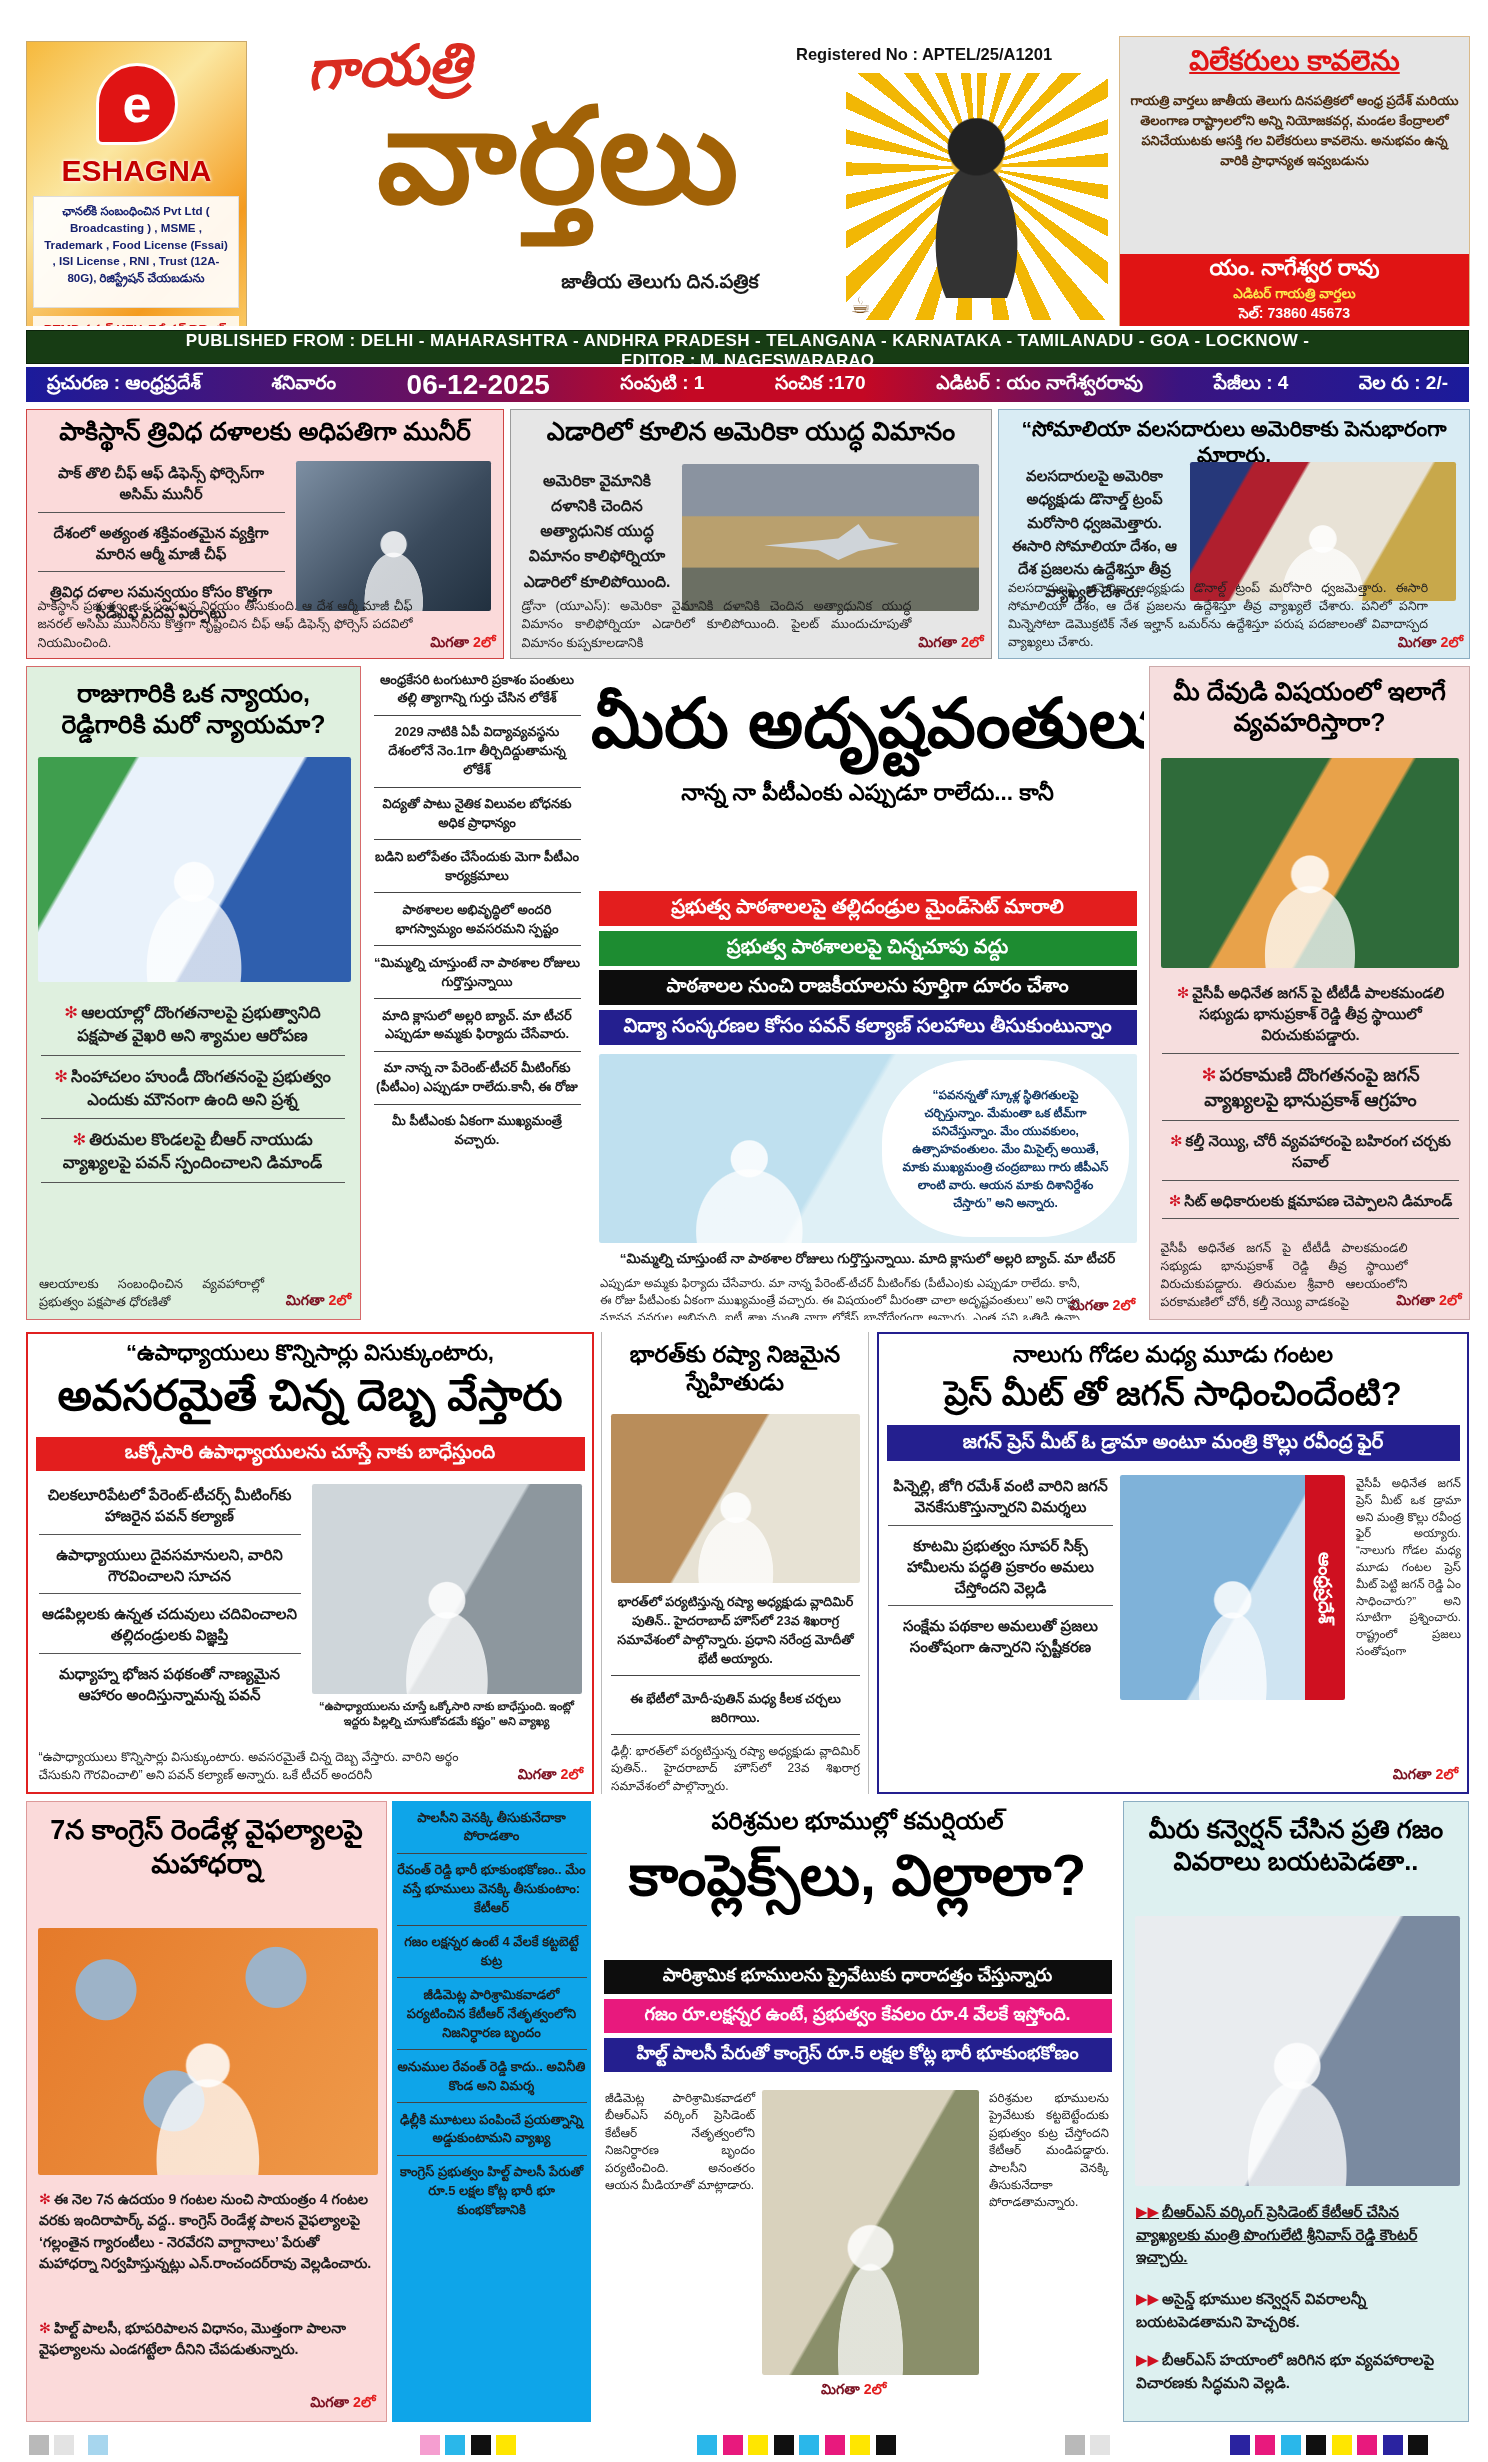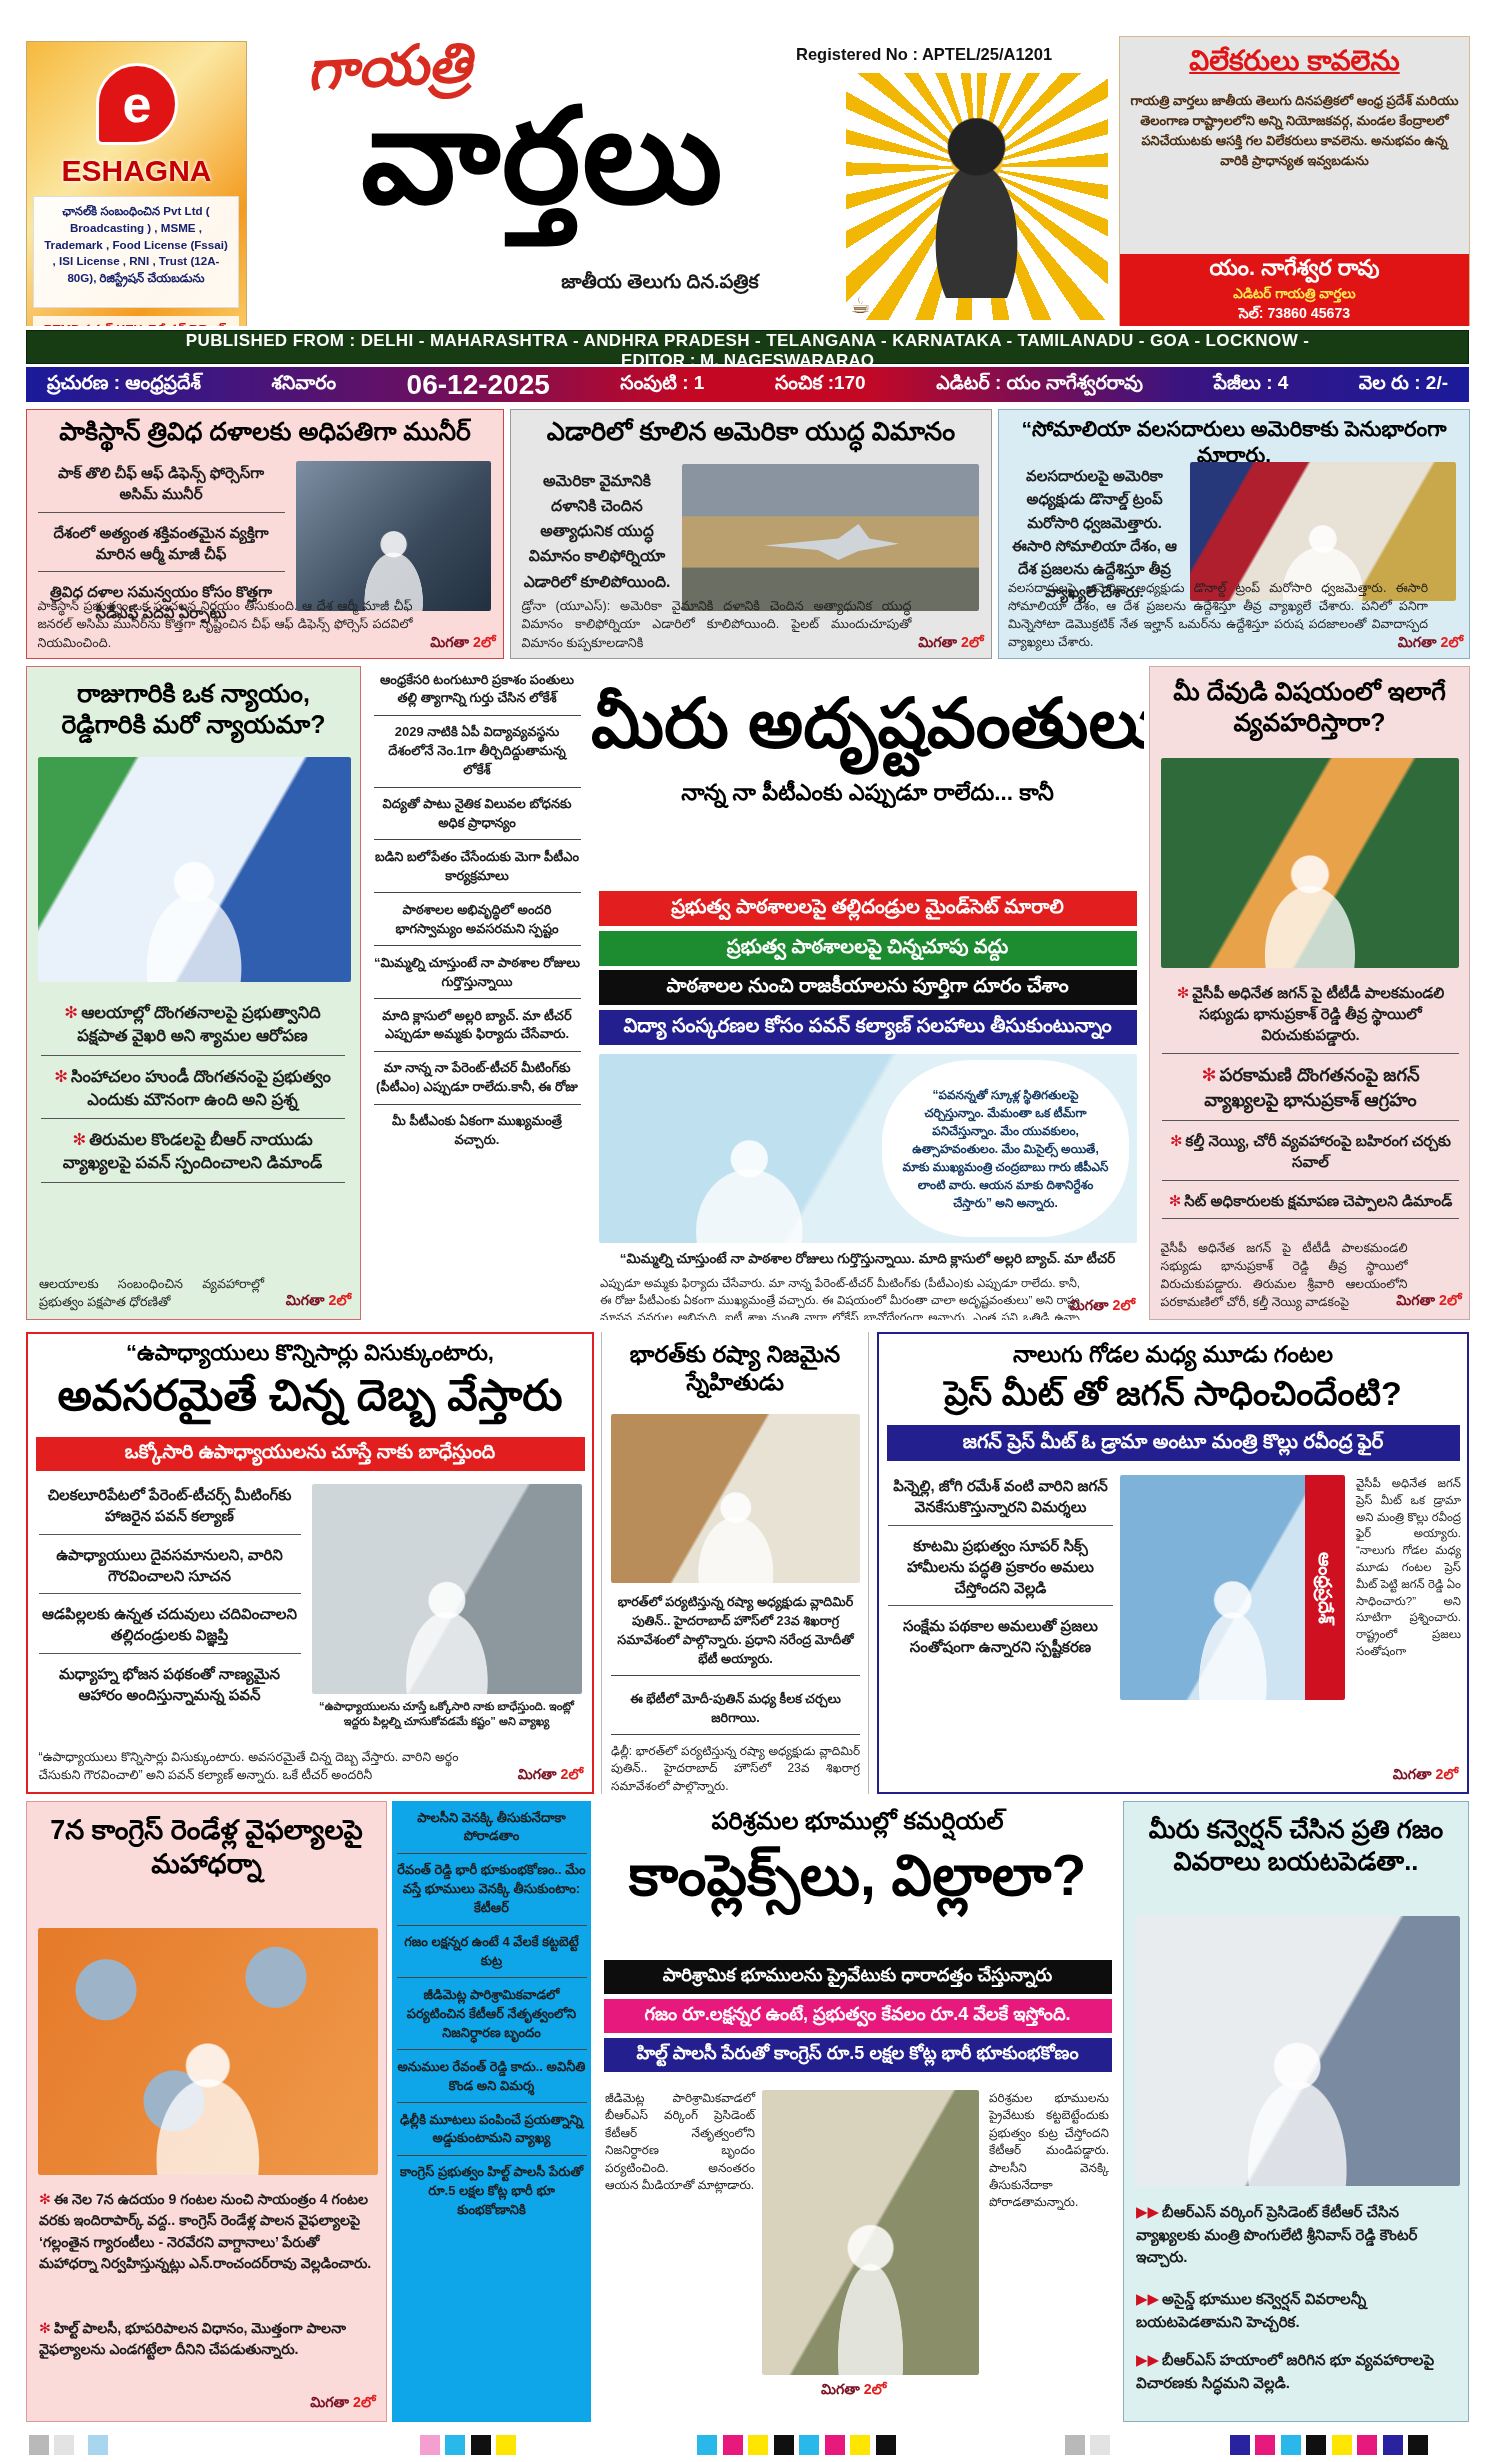--- a/index.html
+++ b/index.html
@@ -41,21 +41,21 @@
         <span style="color:#fff;font-size:52px;font-weight:bold;line-height:1;">e</span>
       </div>
       <div class="abs ctr" style="left:0;top:112px;width:100%;font-size:30px;font-weight:bold;color:#c40000;text-shadow:0 0 3px #fff,0 0 4.5px #fff;">ESHAGNA</div>
       <div class="abs" style="left:6px;top:154px;width:206px;height:112px;background:rgba(255,255,255,.92);border:0.7px solid #ddd;padding:6px 7.5px;">
         <span style="font-size:11.6px;font-weight:bold;color:#17216e;line-height:1.45;display:block;text-align:center;">ఛానల్‌కి సంబంధించిన Pvt Ltd ( Broadcasting ) , MSME , Trademark , Food License (Fssai) , ISI License , RNI , Trust (12A-80G), రిజిస్ట్రేషన్ చేయబడును</span>
       </div>
       <div class="abs ctr" style="left:6px;top:274px;width:206px;font-size:12.7px;font-weight:bold;color:#d31212;line-height:1.5;background:rgba(255,255,255,.85);padding:4.5px 3px;">RTMP సర్వర్ KEY, E పేపర్ వెబ్సైట్, న్యూస్ వెబ్సైట్ చేయబడును.</div>
     </div>
 
     <div class="abs" style="left:307px;top:31.5px;width:255px;font-size:55px;font-weight:bold;color:#d92c20;transform:rotate(-3deg);font-style:italic;">గాయత్రి</div>
-    <div class="abs ctr" style="left:254px;top:60px;width:577px;font-size:133px;font-weight:bold;color:#000000;line-height:1.45;letter-spacing:1.5px;">వార్తలు</div>
+    <div class="abs ctr" style="left:270px;top:60px;width:577px;font-size:133px;font-weight:bold;color:#a16207;line-height:1.45;letter-spacing:1.5px;">వార్తలు</div>
     <div class="abs ctr" style="left:480px;top:270px;width:360px;font-size:19.5px;font-weight:bold;color:#1c1c1c;">జాతీయ తెలుగు దిన.పత్రిక</div>
 
     <div class="abs" style="left:796px;top:45px;width:270px;font-size:16.5px;font-weight:bold;color:#111;">Registered No : APTEL/25/A1201</div>
 
     <div class="abs" style="left:846px;top:73px;width:262px;height:247px;background:radial-gradient(circle at 50% 35%, #f5c33b 0 12%, transparent 13%),repeating-conic-gradient(from 0deg at 50% 38%, #f2b705 0 6deg, #fff 6deg 14deg);">
       <div class="abs" style="left:67px;top:45px;width:127px;height:180px;background:radial-gradient(circle at 50% 16%, #222 0 17%, transparent 18%),radial-gradient(ellipse at 50% 70%, #333 0 45%, transparent 46%);"></div>
       <div class="abs" style="left:4.5px;bottom:1.5px;font-size:22.5px;color:#7a4a12;">☕</div>
     </div>
 
     <div class="abs" style="left:1119px;top:36px;width:351px;height:291px;background:#e5e5e5;border:1.5px solid #d9b98a;">
@@ -300,21 +300,21 @@
       <span>మిగతా</span>
       <span class="p2">2లో</span>
     </div>
   </div>
 
   <div class="art" style="left:1123px;top:1801px;width:346px;height:621px;background:#ddf0f0;border:1.5px solid #8badc2;">
     <div class="hl" style="font-size:25.5px;margin:12px 7.5px 0;">మీరు కన్వెర్షన్ చేసిన ప్రతి గజం వివరాలు బయటపెడతా..</div>
     <div class="photo" style="left:10.5px;top:114px;width:325px;height:270px;background:linear-gradient(120deg,#e9ecef 0 55%,#7a8aa0 56% 100%);">
         <div class="sil"></div>
       </div>
-    <div class="abs" style="left:12px;top:399px;width:322px;font-size:15px;font-weight:bold;line-height:1.5;color:#1c1c1c;">
+    <div class="abs" style="left:12px;top:399px;width:322px;font-size:15px;font-weight:bold;line-height:1.5;color:#1c1c1c;text-decoration:underline;">
       <span class="mark">▶▶</span><span>బీఆర్ఎస్ వర్కింగ్ ప్రెసిడెంట్ కేటీఆర్ చేసిన వ్యాఖ్యలకు మంత్రి పొంగులేటి శ్రీనివాస్ రెడ్డి కౌంటర్ ఇచ్చారు.</span>
     </div>
     <div class="abs" style="left:12px;top:486px;width:322px;font-size:15px;font-weight:bold;line-height:1.5;color:#1c1c1c;">
       <span class="mark">▶▶</span><span>అసైన్డ్ భూముల కన్వెర్షన్ వివరాలన్నీ బయటపెడతామని హెచ్చరిక.</span>
     </div>
     <div class="abs" style="left:12px;top:547px;width:322px;font-size:15px;font-weight:bold;line-height:1.5;color:#1c1c1c;">
       <span class="mark">▶▶</span><span>బీఆర్ఎస్ హయాంలో జరిగిన భూ వ్యవహారాలపై విచారణకు సిద్ధమని వెల్లడి.</span>
     </div>
   </div>
 

